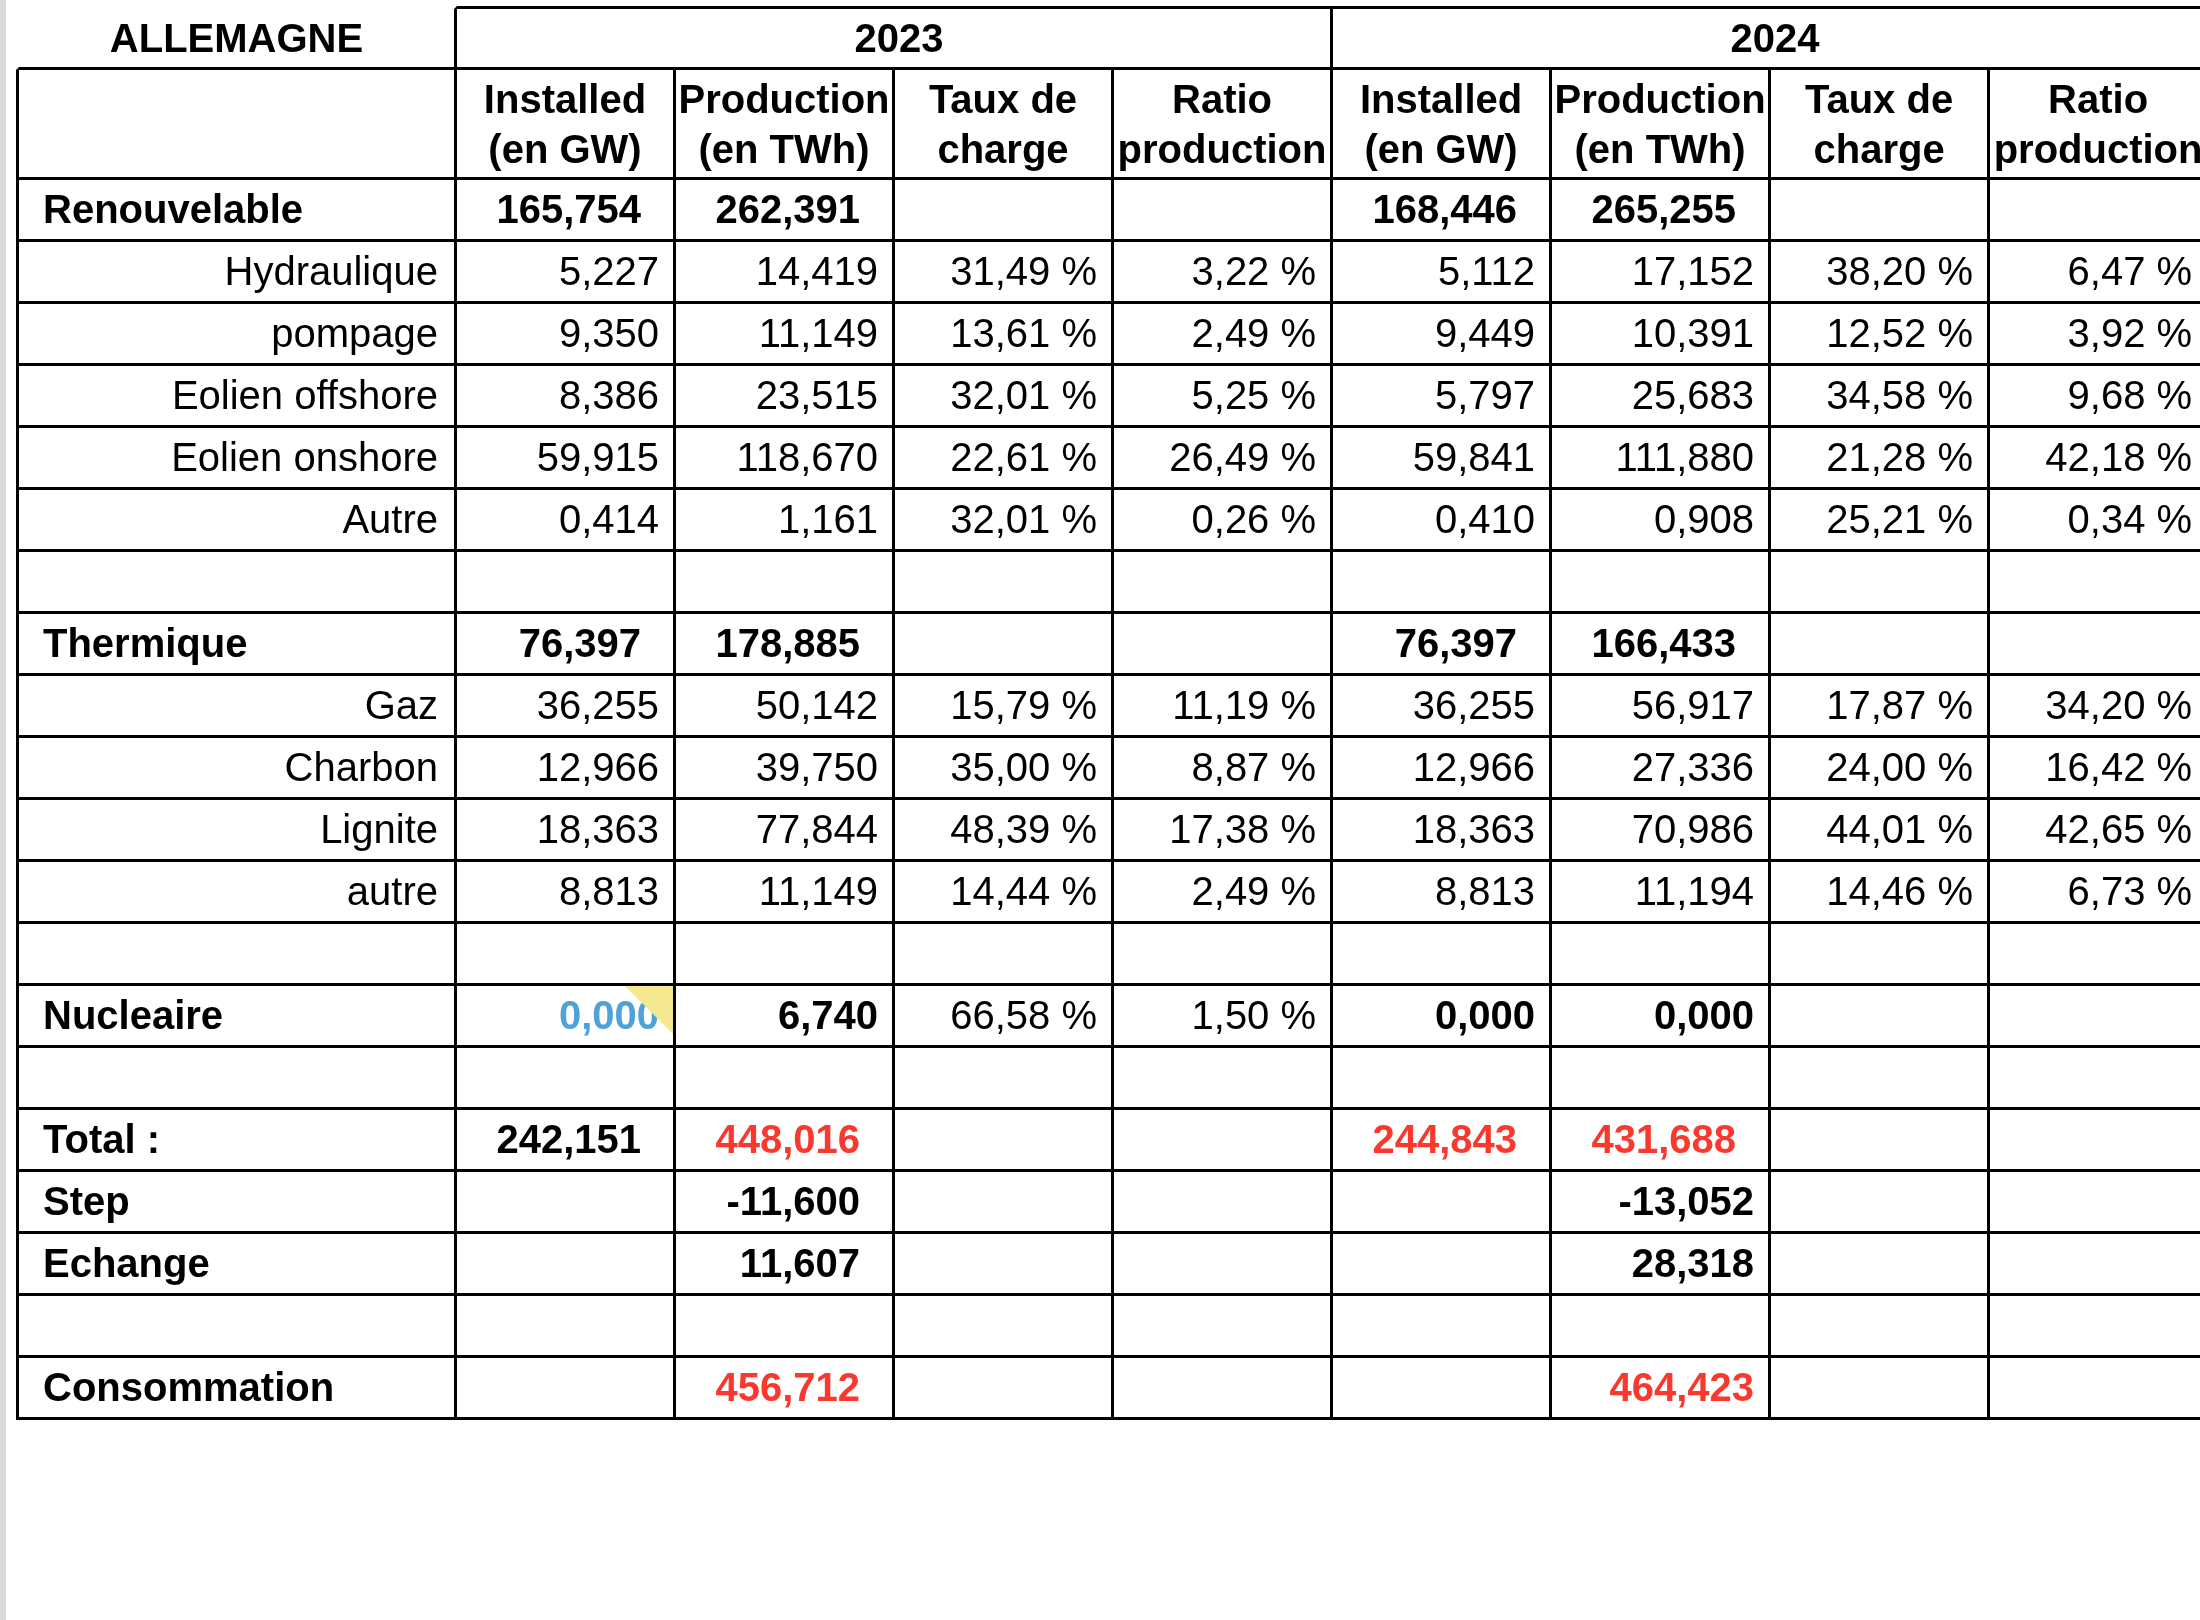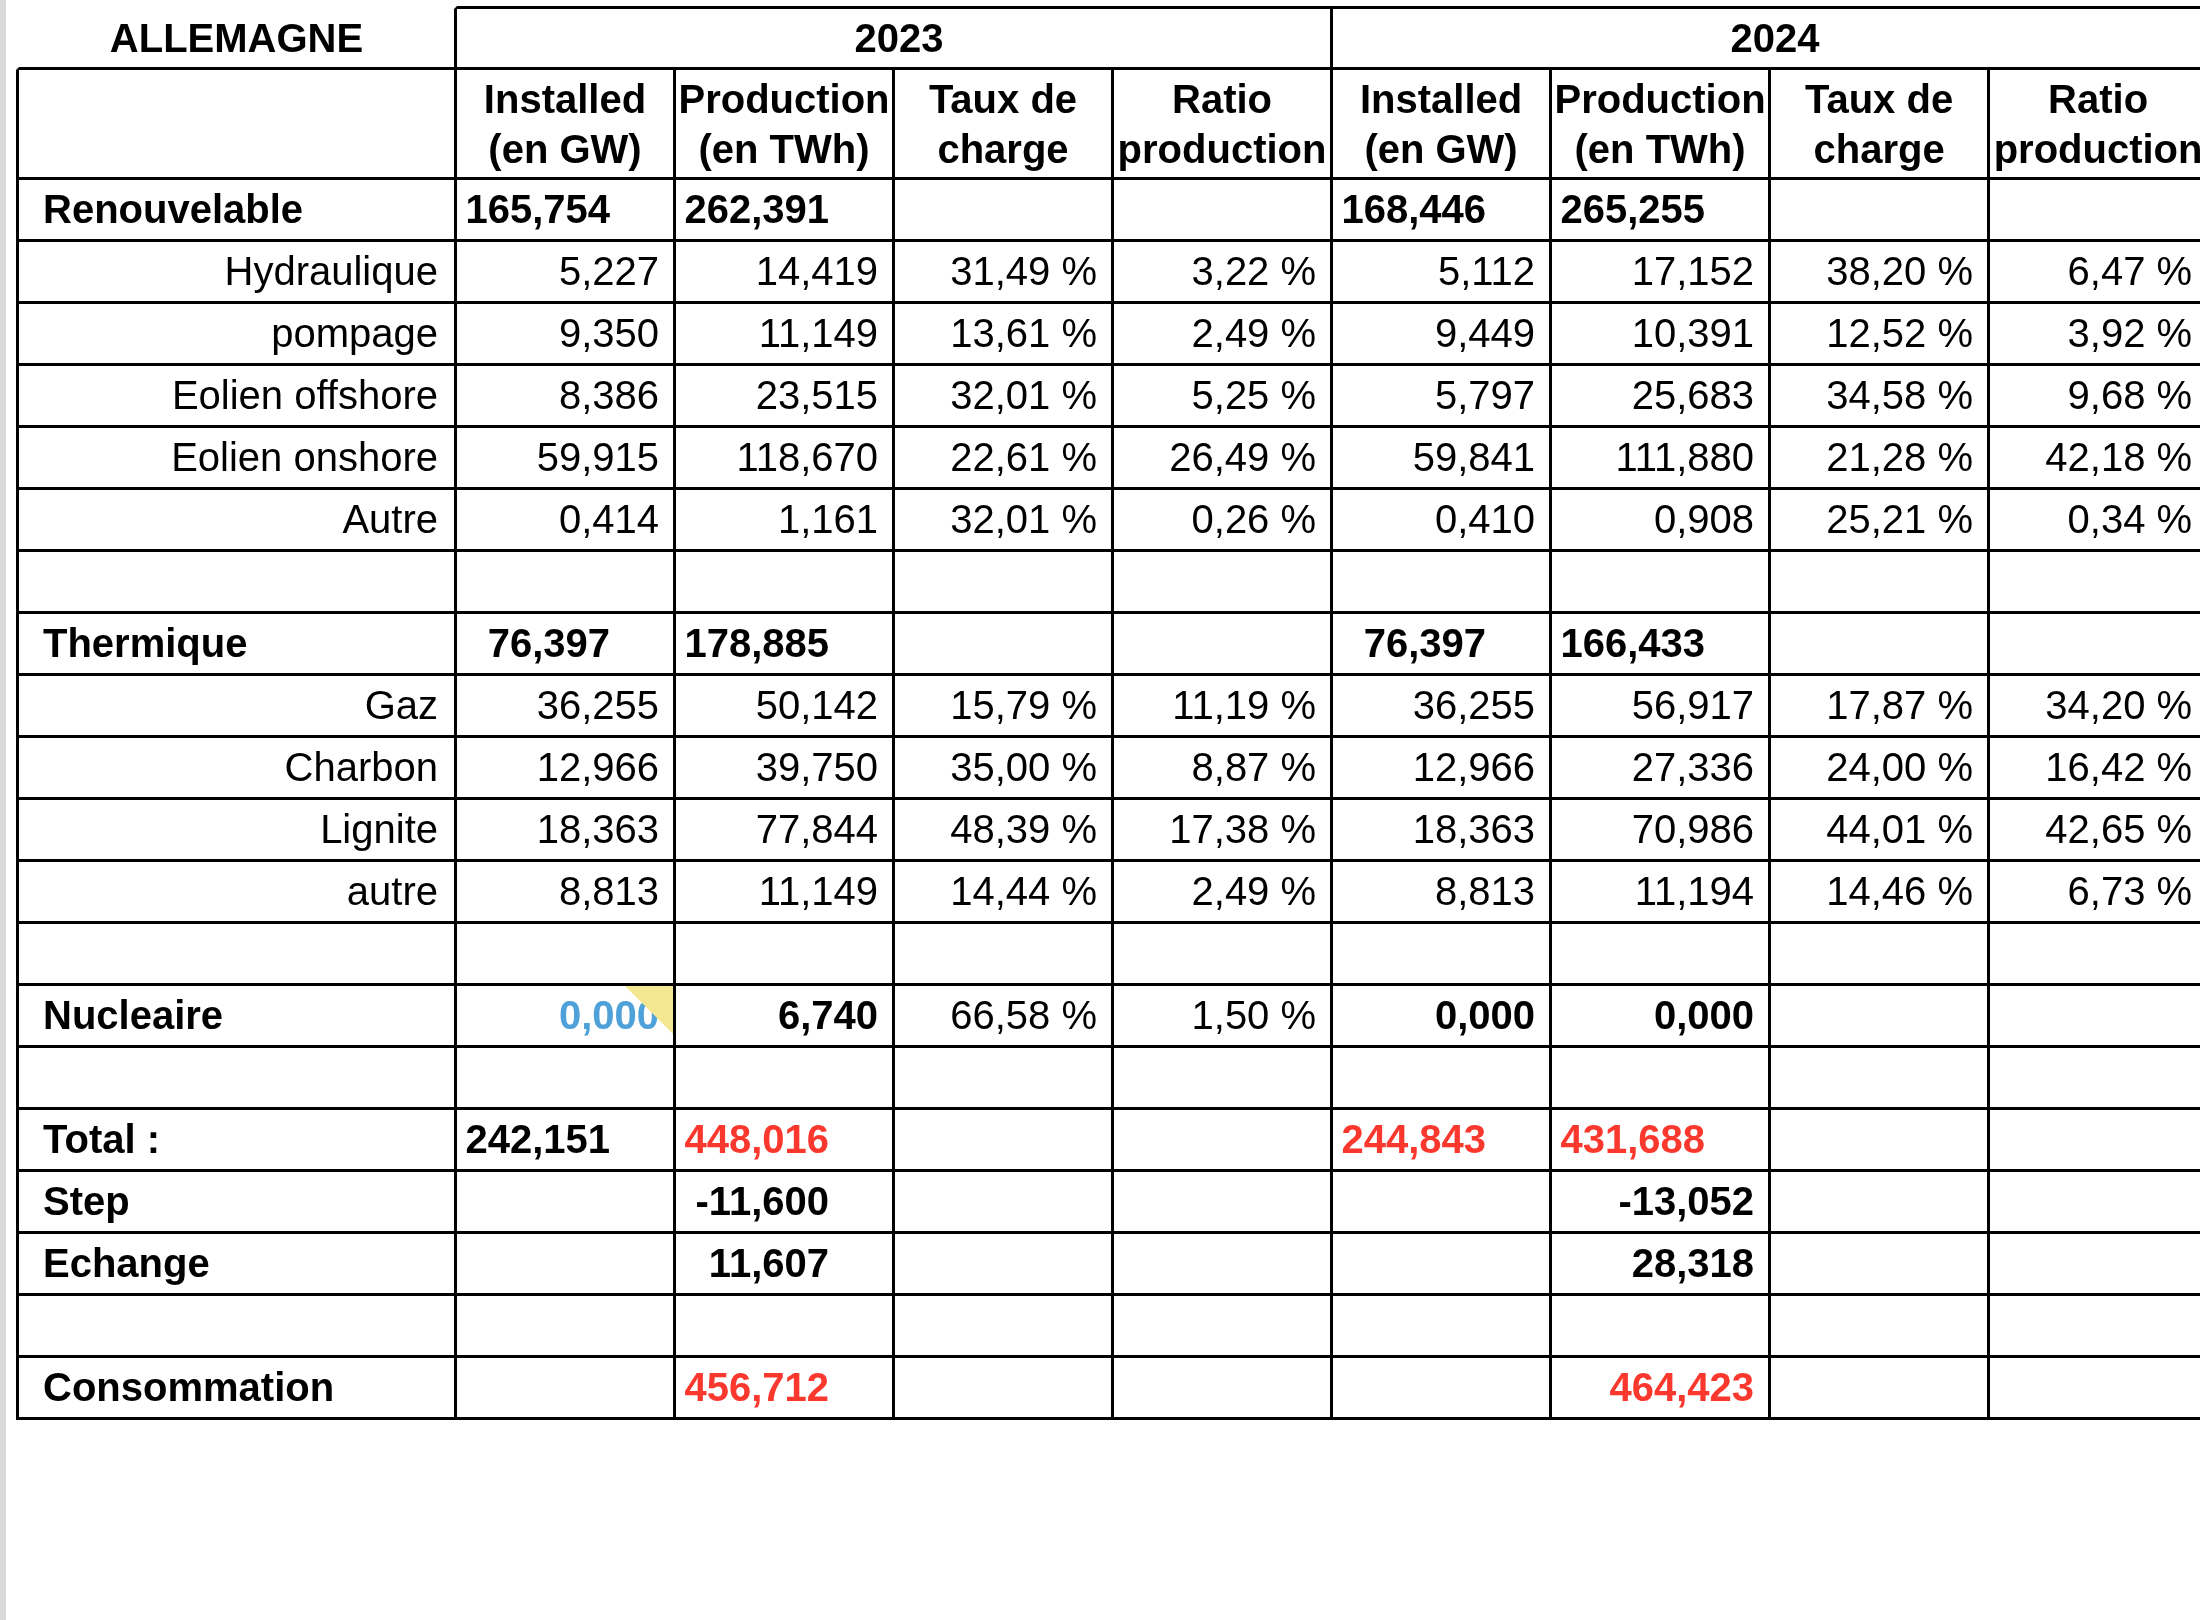--- a/index.html
+++ b/index.html
@@ -42,21 +42,21 @@
   .green{background:var(--c-green);}
   .colh{font-weight:bold;text-align:center;height:110px;line-height:1.25;}
   .corner{height:110px;}
   tbody td{height:62px;}
   .lbl-section{font-weight:bold;text-align:left;padding-left:24px;}
   .lbl-sub{text-align:right;padding-right:16px;}
   .num{text-align:right;padding-right:14px;}
   .b{font-weight:bold;}
   .red{color:var(--c-red);}
   .blue{color:var(--c-blue);}
-  .wide{padding-right:63px;}
+  .wide{padding-right:32px;}
   .grayb{border-bottom:2px solid var(--c-graybr);}
   .note{position:relative;}
   .note-tri{
     position:absolute;top:0;right:0;width:0;height:0;
     border-top:48px solid var(--c-note);
     border-left:48px solid transparent;
   }
 </style>
 </head>
 <body>

